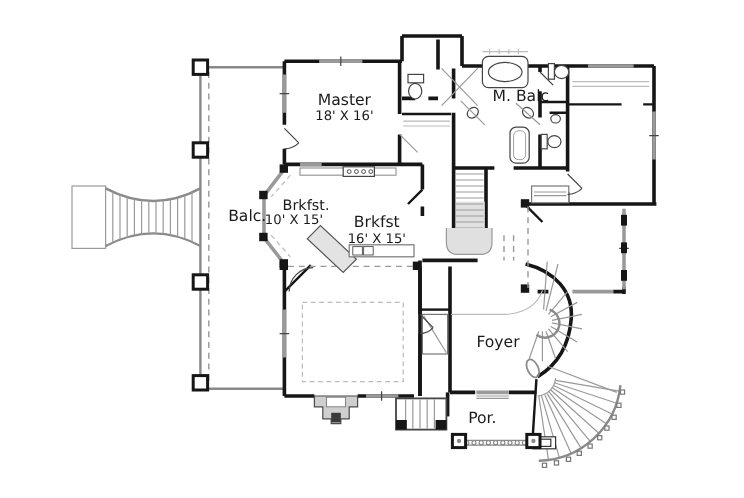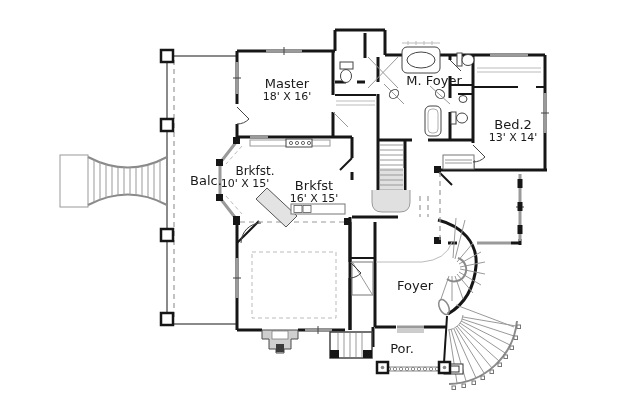--- a/index.html
+++ b/index.html
@@ -237,25 +237,21 @@
     <path class="thin" d="M350,262 L361,273 M361,273 A16,16 0 0 1 350,278"></path>
   </g>
 
 </svg>
 
   <div class="room-label" style="left:287px;top:90px;">
     <span class="nm">Master</span>
     <span class="dm">18' X 16'</span>
   </div>
   <div class="room-label" style="left:434px;top:81px;">
-    <span class="nm">M. Foyer</span>
-  </div>
-  <div class="room-label" style="left:513px;top:131px;">
-    <span class="nm">Bed.2</span>
-    <span class="dm">13' X 14'</span>
+    <span class="nm">M. Balc</span>
   </div>
   <div class="room-label" style="left:194px;top:181px;margin-left:12px;">
     <span class="nm">Balc.</span>
   </div>
   <div class="room-label" style="left:245px;top:177px;">
     <span class="nm" style="font-size:12px;margin-left:20px;">Brkfst.</span>
     <span class="dm">10' X 15'</span>
   </div>
   <div class="room-label" style="left:314px;top:192px;">
     <span class="nm">Brkfst</span>

